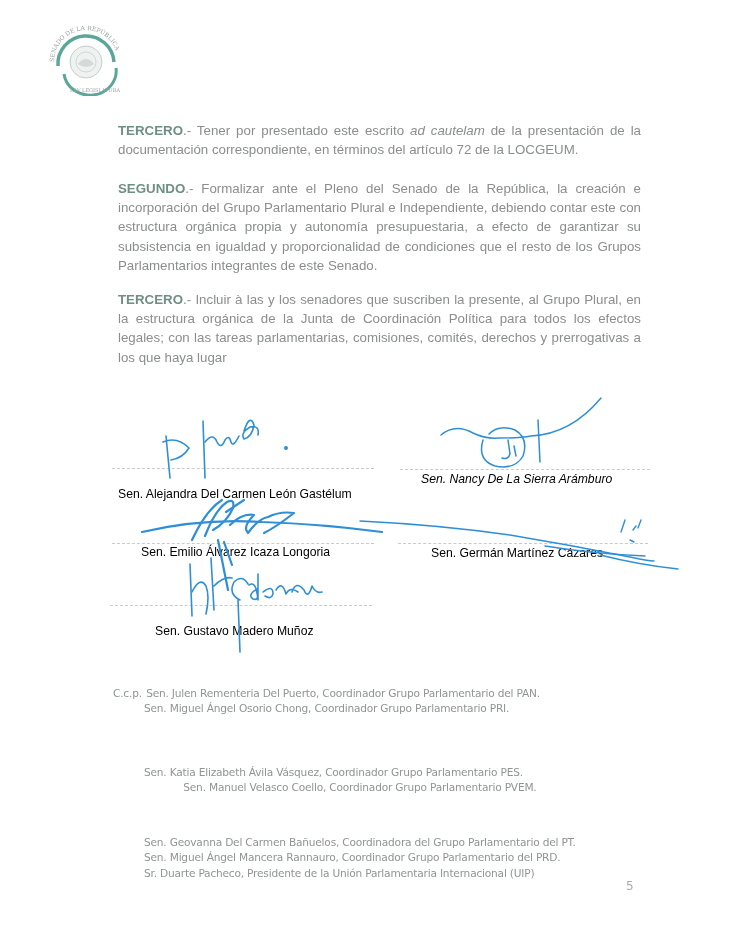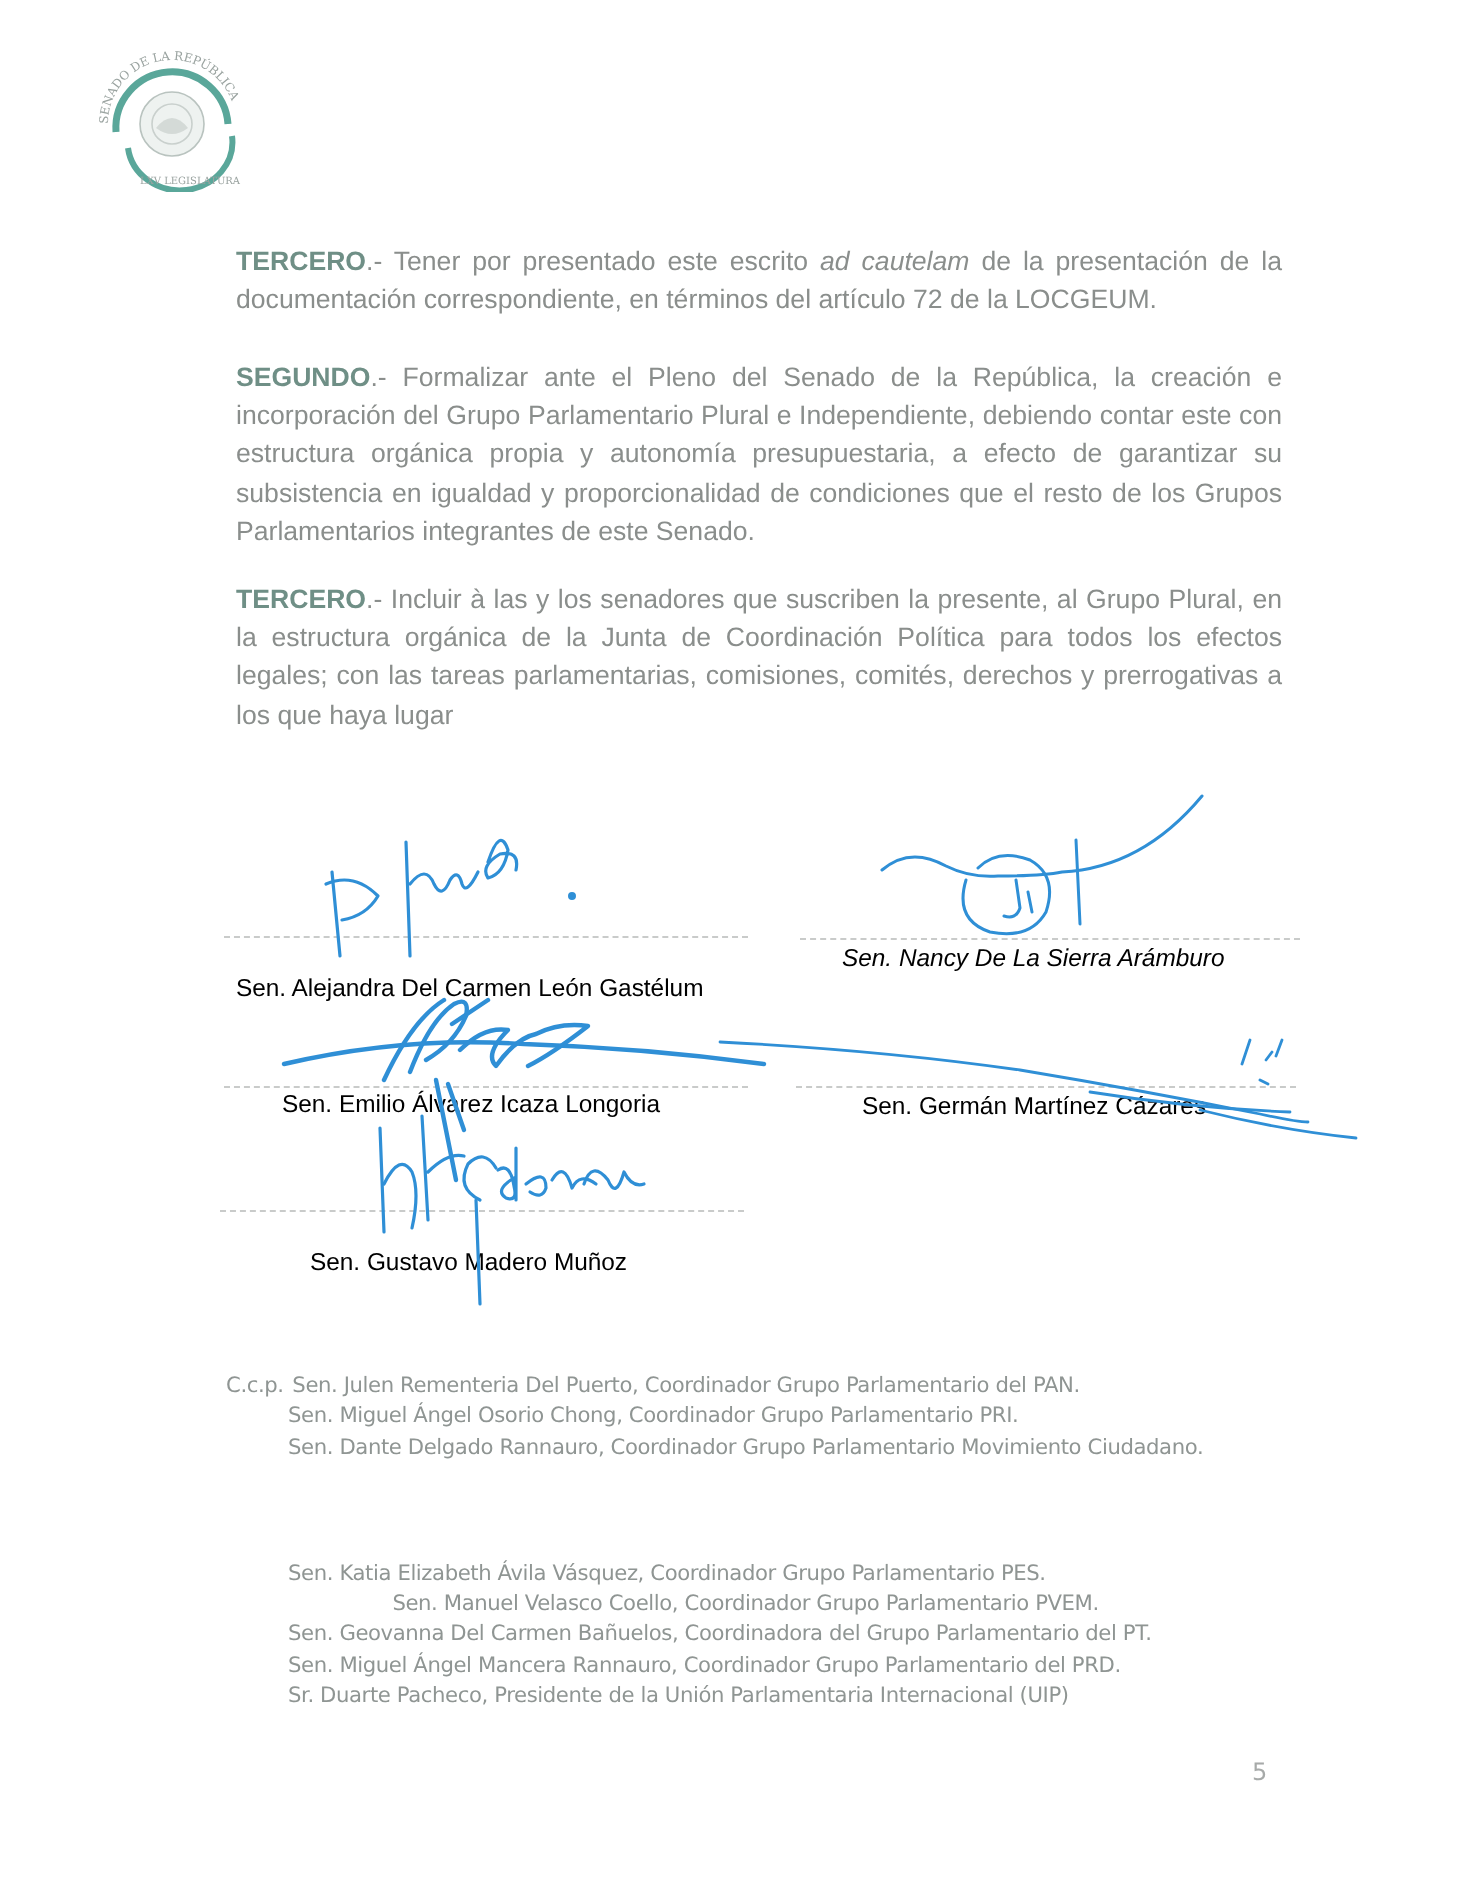--- a/index.html
+++ b/index.html
@@ -118,22 +118,21 @@
         <path d="M276,590 q6,-10 10,4 q4,-8 12,-2"></path>
         <path d="M292,592 q4,-12 12,-2 q4,10 8,-4 q4,8 10,6"></path>
         <path d="M238,600 L240,652"></path>
       </g>
     </g>
   </svg>
 
   <div class="ccp">
     <div class="row"><span class="prefix">C.c.p.</span> <span>Sen. Julen Rementeria Del Puerto, Coordinador Grupo Parlamentario del PAN.</span></div>
     <div class="row" style="padding-left:31px;"><span>Sen. Miguel Ángel Osorio Chong, Coordinador Grupo Parlamentario PRI.</span></div>
-    <div class="row" style="padding-left:31px;"><span>Sen. Dante Delgado Rannauro, Coordinador Grupo Parlamentario Movimiento Ciudadano.</span></div>
     <div class="row" style="padding-left:31px;margin-top:48px;"><span>Sen. Katia Elizabeth Ávila Vásquez, Coordinador Grupo Parlamentario PES.</span></div>
     <div class="row" style="padding-left:31px;text-align:center;"><span>Sen. Manuel Velasco Coello, Coordinador Grupo Parlamentario PVEM.</span></div>
-    <div class="row" style="padding-left:31px;"><span>Sen. Geovanna Del Carmen Bañuelos, Coordinadora del Grupo Parlamentario del PT.</span></div>
+    <div class="row" style="padding-left:31px;margin-top:40px;"><span>Sen. Geovanna Del Carmen Bañuelos, Coordinadora del Grupo Parlamentario del PT.</span></div>
     <div class="row" style="padding-left:31px;"><span>Sen. Miguel Ángel Mancera Rannauro, Coordinador Grupo Parlamentario del PRD.</span></div>
     <div class="row" style="padding-left:31px;"><span>Sr. Duarte Pacheco, Presidente de la Unión Parlamentaria Internacional (UIP)</span></div>
   </div>
 
   <div class="pagenum">5</div>
 </div>
 
 </body></html>

